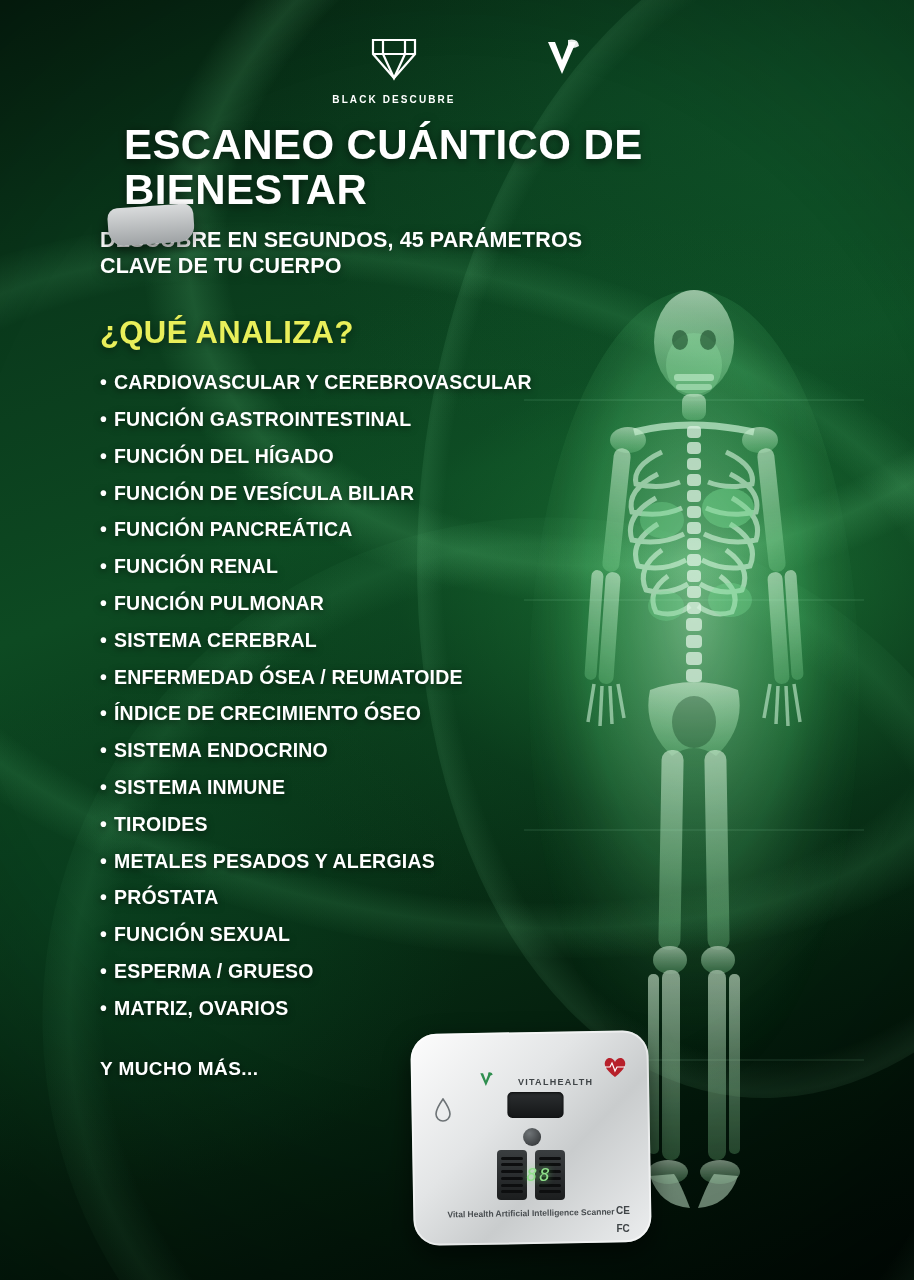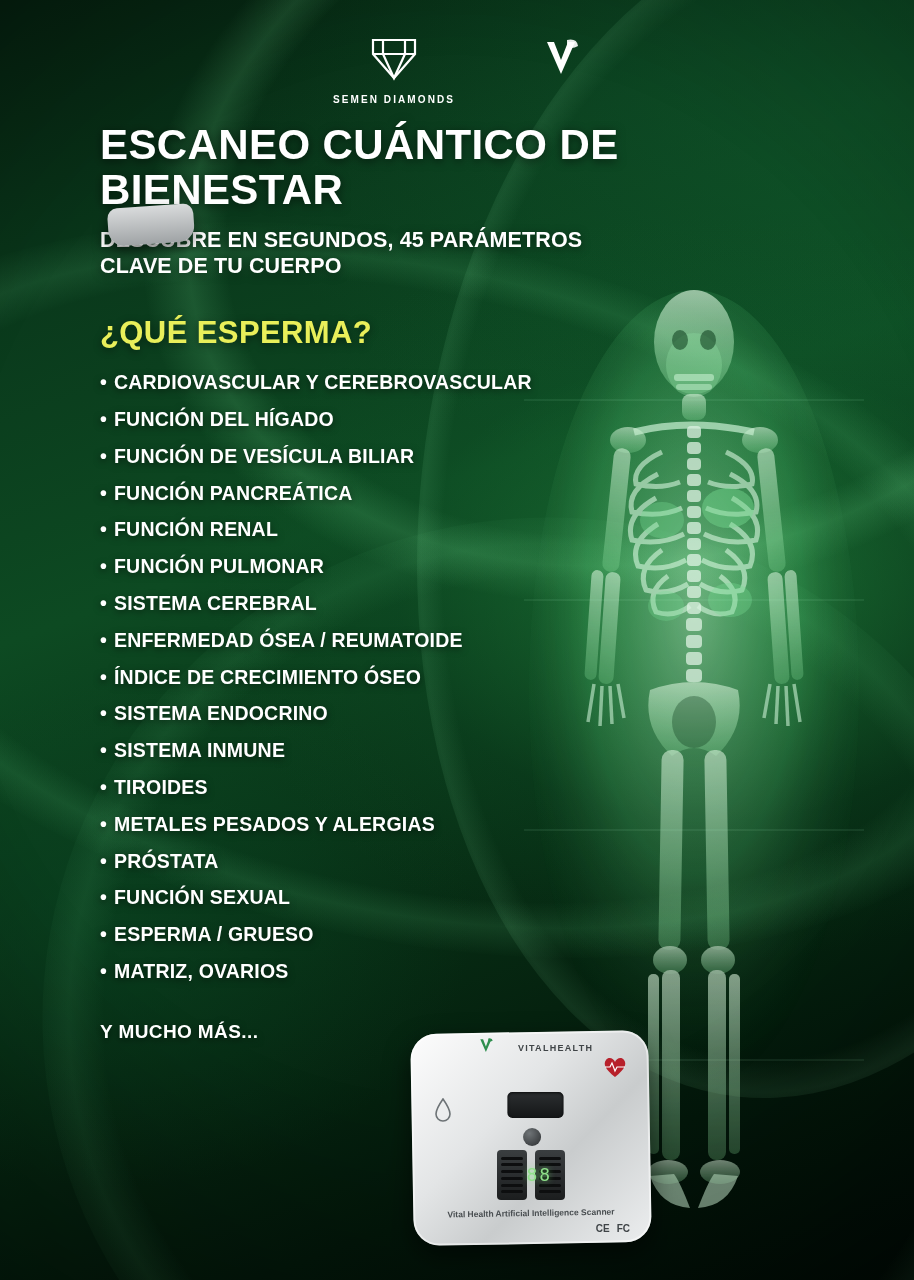--- a/index.html
+++ b/index.html
@@ -102,20 +102,21 @@
   }
   .headline {
     margin-top: 122px;
     color: #ffffff;
     font-size: 42px;
     line-height: 1.08;
     font-weight: bold;
     letter-spacing: 0.4px;
     text-shadow: 0 2px 10px rgba(0,0,0,0.55);
     max-width: 620px;
+    margin-left: 24px;
   }
   .subhead {
     margin-top: 14px;
     color: #ffffff;
     font-size: 21.5px;
     line-height: 1.22;
     font-weight: bold;
     letter-spacing: 0.1px;
     text-shadow: 0 2px 8px rgba(0,0,0,0.5);
     max-width: 620px;
@@ -168,21 +169,21 @@
   .device-body {
     position: absolute;
     inset: 0;
     border-radius: 26px;
     background: linear-gradient(135deg, #fdfdfd 0%, #e3e5e6 38%, #c9cccd 62%, #eceeef 100%);
     box-shadow: 0 10px 26px rgba(0,0,0,0.55), inset 0 0 0 2px rgba(255,255,255,0.5);
     transform: rotate(-1deg);
   }
   .device-logo {
     position: absolute;
-    top: 4px;
+    top: 38px;
     left: 50%;
     transform: translateX(-46%);
     display: flex;
     align-items: center;
     gap: 24px;
   }
   .device-logo-text {
     color: #3f4447;
     font-size: 9px;
     letter-spacing: 1.3px;
@@ -255,20 +256,21 @@
   .device-digits {
     position: absolute;
     top: 132px;
     left: 50%;
     transform: translateX(-18%);
     font-family: "DejaVu Sans Mono", monospace;
     font-size: 18px;
     letter-spacing: 2px;
     color: #8fe08a;
     text-shadow: 0 0 6px rgba(120,255,120,0.6);
+    font-style: italic;
   }
   .device-caption {
     position: absolute;
     bottom: 26px;
     left: 50%;
     transform: translateX(-50%) rotate(-1deg);
     color: #4a4f52;
     font-size: 8.5px;
     font-weight: bold;
     white-space: nowrap;
@@ -276,20 +278,21 @@
   .device-marks {
     position: absolute;
     bottom: 10px;
     right: 20px;
     display: flex;
     gap: 7px;
     align-items: center;
     color: #3f4447;
     font-size: 10px;
     font-weight: bold;
+    flex-direction: column;
   }
   .device-stand {
     position: absolute;
     left: 108px;
     top: 206px;
     width: 86px;
     height: 38px;
     border-radius: 10px 10px 16px 16px;
     background: linear-gradient(180deg, #d9dbdc 0%, #9fa3a5 100%);
     transform: rotate(-4deg);
@@ -432,21 +435,21 @@
         <svg width="58" height="46" viewBox="0 0 58 46" xmlns="http://www.w3.org/2000/svg">
           <g fill="none" stroke="#ffffff" stroke-width="2.2">
             <path d="M29 4 L50 4 L50 18 L29 42 L8 18 L8 4 Z"></path>
             <path d="M8 18 L50 18"></path>
             <path d="M18 4 L18 18"></path>
             <path d="M40 4 L40 18"></path>
             <path d="M18 18 L29 42 L40 18"></path>
           </g>
         </svg>
       </span>
-      <span class="logo-caption">SEMEN DIAMONDS</span>
+      <span class="logo-caption">BLACK DESCUBRE</span>
     </div>
     <div class="logo-block">
       <span>
         <svg width="40" height="46" viewBox="0 0 40 46" xmlns="http://www.w3.org/2000/svg">
           <path d="M6 6 L20 38 L34 6 L27 6 L20 24 L13 6 Z" fill="#ffffff"></path>
           <path d="M26 4 Q 36 2 37 10 Q 30 14 26 10 Z" fill="#ffffff" opacity="0.9"></path>
         </svg>
       </span>
     </div>
   </div>
@@ -455,24 +458,25 @@
     <div class="headline">
       <div>ESCANEO CUÁNTICO DE</div>
       <div>BIENESTAR</div>
     </div>
 
     <div class="subhead">
       <div>DESCUBRE EN SEGUNDOS, 45 PARÁMETROS</div>
       <div>CLAVE DE TU CUERPO</div>
     </div>
 
-    <div class="question">¿QUÉ ESPERMA?</div>
+    <div class="question">¿QUÉ ANALIZA?</div>
 
     <ul class="list">
       <li><span class="dot">•</span><span>CARDIOVASCULAR Y CEREBROVASCULAR</span></li>
+      <li><span class="dot">•</span><span>FUNCIÓN GASTROINTESTINAL</span></li>
       <li><span class="dot">•</span><span>FUNCIÓN DEL HÍGADO</span></li>
       <li><span class="dot">•</span><span>FUNCIÓN DE VESÍCULA BILIAR</span></li>
       <li><span class="dot">•</span><span>FUNCIÓN PANCREÁTICA</span></li>
       <li><span class="dot">•</span><span>FUNCIÓN RENAL</span></li>
       <li><span class="dot">•</span><span>FUNCIÓN PULMONAR</span></li>
       <li><span class="dot">•</span><span>SISTEMA CEREBRAL</span></li>
       <li><span class="dot">•</span><span>ENFERMEDAD ÓSEA / REUMATOIDE</span></li>
       <li><span class="dot">•</span><span>ÍNDICE DE CRECIMIENTO ÓSEO</span></li>
       <li><span class="dot">•</span><span>SISTEMA ENDOCRINO</span></li>
       <li><span class="dot">•</span><span>SISTEMA INMUNE</span></li>

